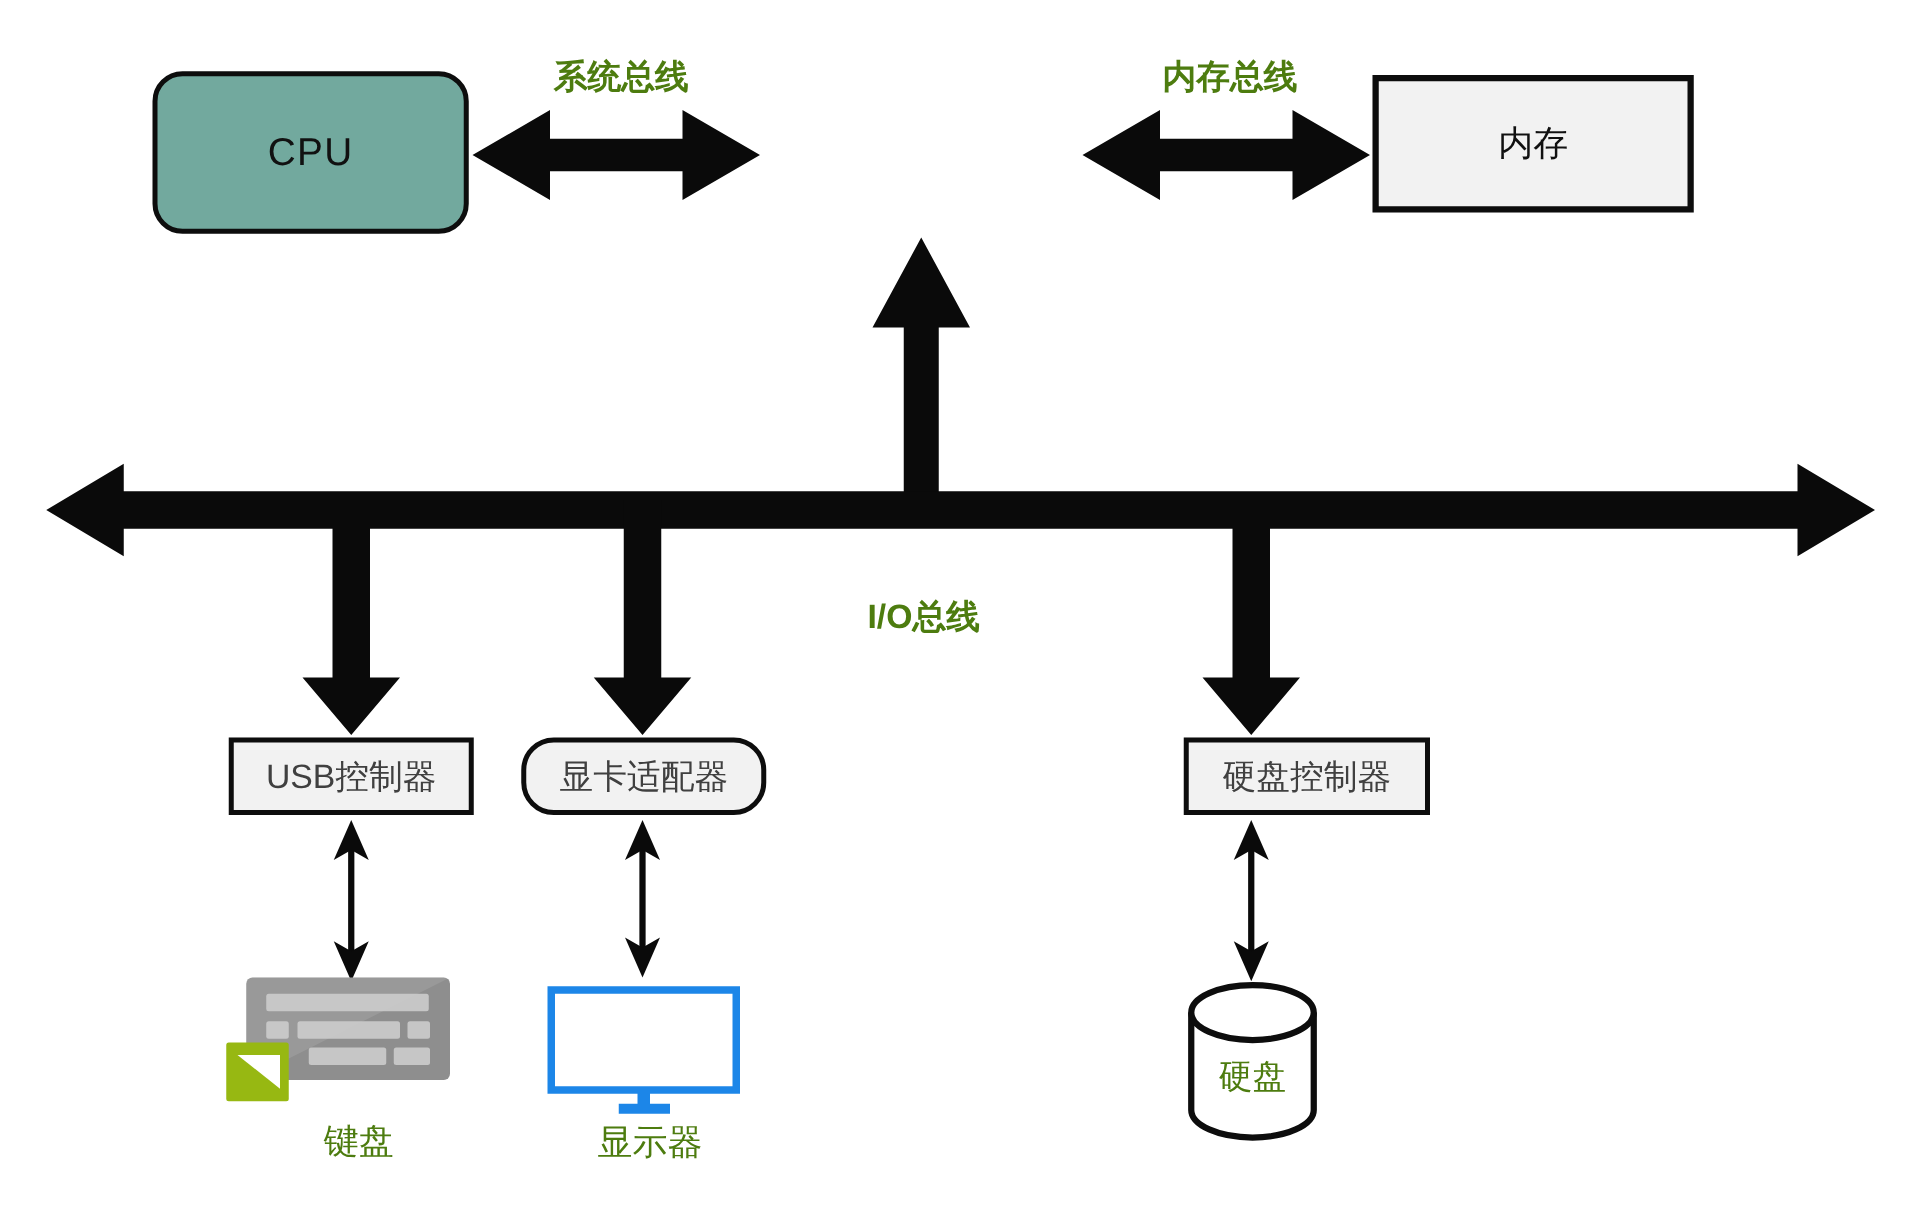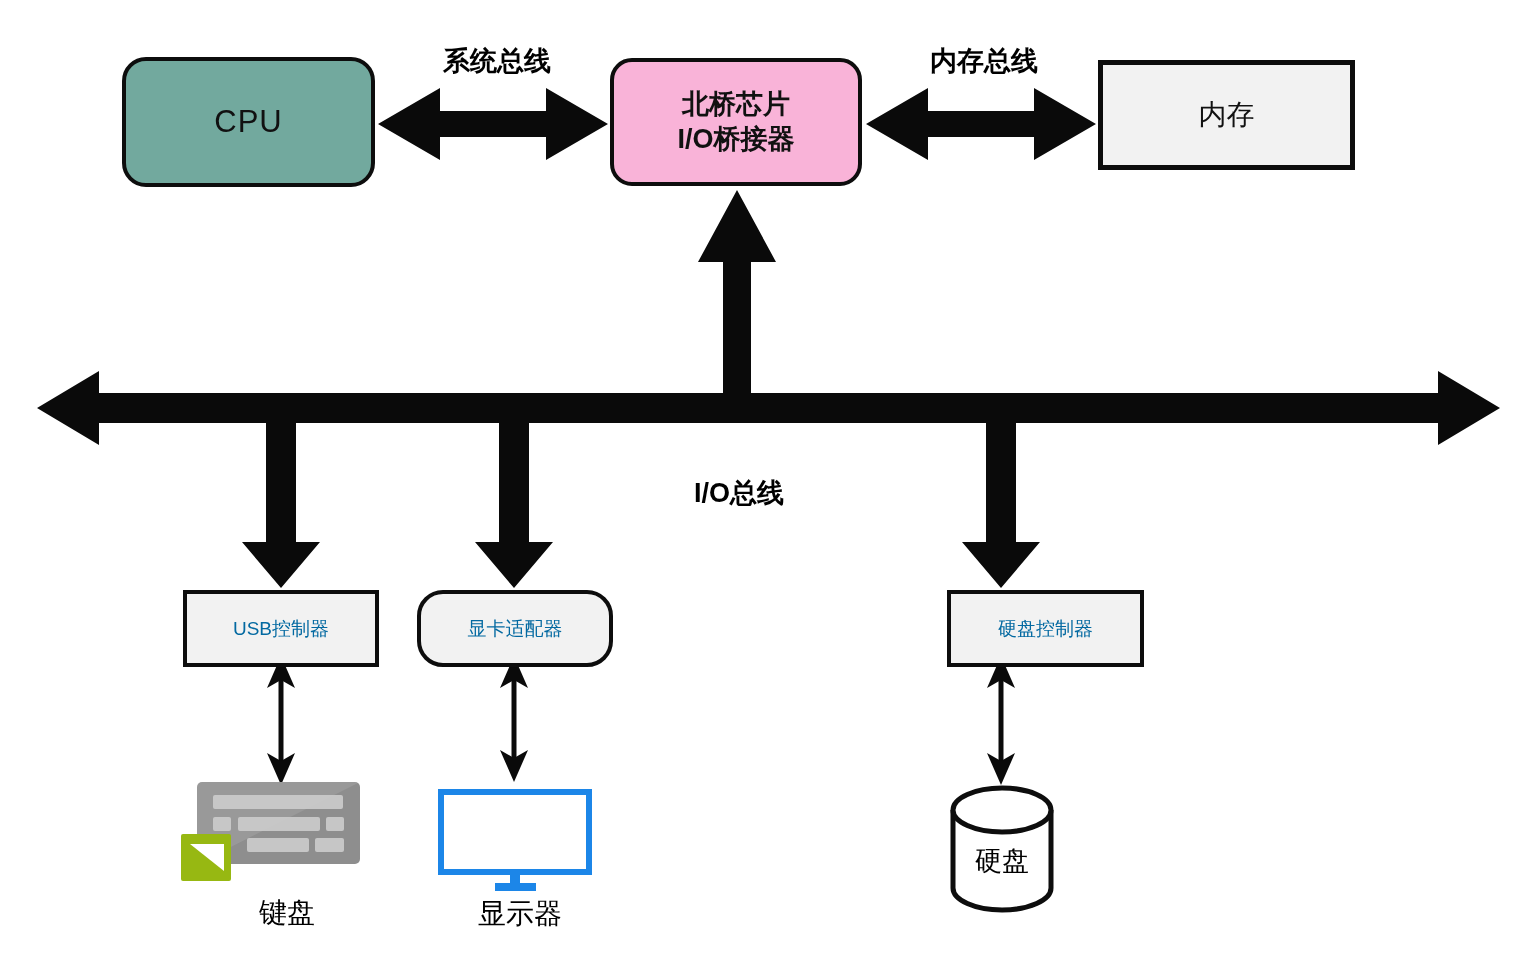--- a/index.html
+++ b/index.html
@@ -24,29 +24,29 @@
     border:4px solid #0d0d0d;border-radius:22px;
     font-size:27px;line-height:1.3;font-weight:bold;
   }
   .memory-box{
     left:1098px;top:60px;width:257px;height:110px;
     background:var(--box-fill,#f2f2f2);
     border:5px solid #0d0d0d;font-size:28px;
   }
   .ctrl-box{
     background:var(--box-fill,#f2f2f2);
-    border:4px solid #0d0d0d;font-size:19px;color:#0369a1;
-    height:77px;top:590px;
+    border:4px solid #0d0d0d;font-size:27px;color:#404040;
+    height:62px;top:590px;
   }
   .usb-box{left:183px;width:196px;}
   .gpu-box{left:417px;width:196px;border-radius:26px;}
   .hdd-box{left:904px;width:197px;margin-left:43px;}
   .lbl{
     position:absolute;transform:translate(-50%,-50%);
-    white-space:nowrap;color:#000000;font-size:27px;
+    white-space:nowrap;color:#4d7c0f;font-size:27px;
   }
   .lbl-bus{font-weight:bold;}
   .arrow{fill:var(--arrow-black,#0a0a0a);}
   .thin-line{stroke:var(--arrow-black,#0a0a0a);stroke-width:5;}
   .monitor-screen{fill:#ffffff;stroke:var(--monitor-blue,#1c86e8);stroke-width:6;}
   .monitor-stand{fill:var(--monitor-blue,#1c86e8);}
   .kb-body{fill:var(--keyboard-gray,#8e8e8e);}
   .kb-shine{fill:rgba(255,255,255,0.10);}
   .kb-key{fill:var(--key-gray,#cccccc);opacity:0.9;}
   .kb-badge{fill:var(--badge-green,#97b812);}
@@ -110,26 +110,20 @@
     <g>
       <path class="cyl" d="M 953 810 L 953 888 A 49 22 0 0 0 1051 888 L 1051 810"></path>
       <ellipse class="cyl" cx="1002" cy="810" rx="49" ry="22"></ellipse>
     </g>
   </svg>
 
   <div class="node cpu-box">
     <span>CPU</span>
   </div>
 
-  <div class="node bridge-box">
-    <span>
-      <span>北桥芯片</span><br>
-      <span>I/O桥接器</span>
-    </span>
-  </div>
 
   <div class="node memory-box">
     <span>内存</span>
   </div>
 
   <div class="node ctrl-box usb-box">
     <span>USB控制器</span>
   </div>
 
   <div class="node ctrl-box gpu-box">

